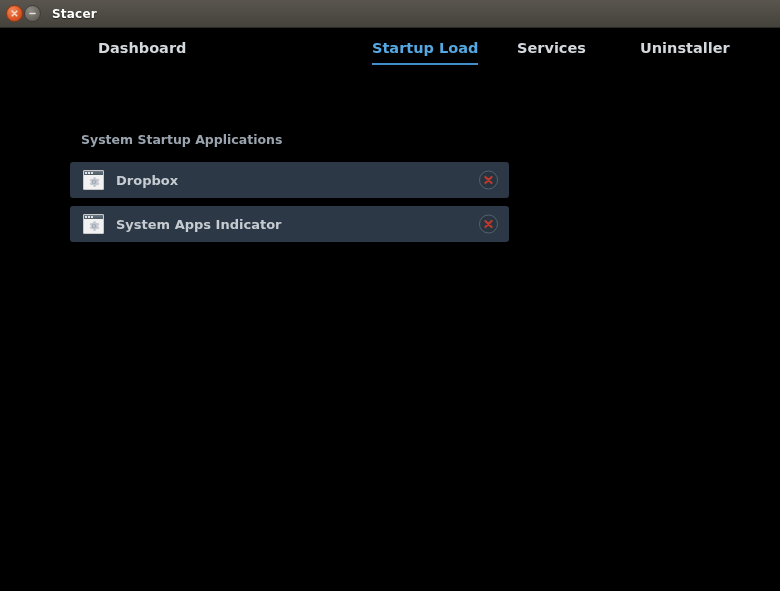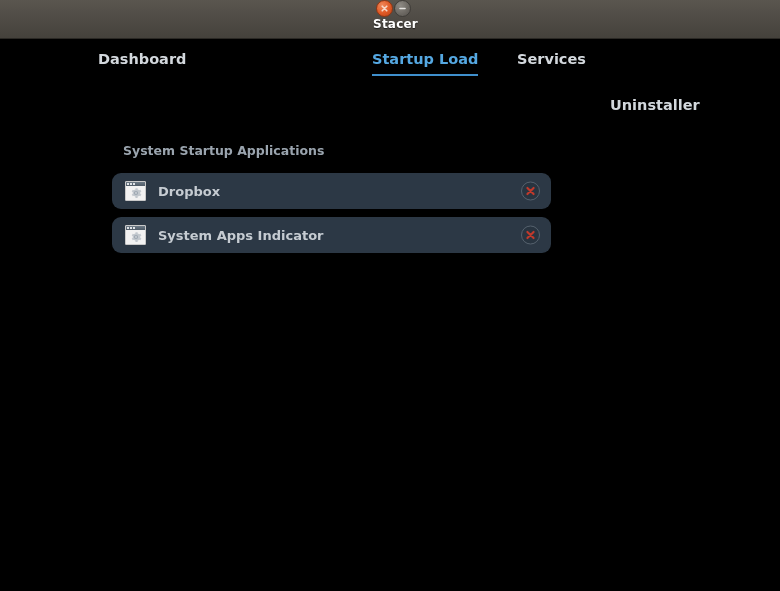--- a/index.html
+++ b/index.html
@@ -11,28 +11,27 @@
     width: 780px;
     height: 591px;
     overflow: hidden;
     font-family: "DejaVu Sans", sans-serif;
     -webkit-font-smoothing: antialiased;
   }
 
   
   .titlebar {
     position: relative;
-    height: 39px;
+    height: 28px;
     width: 780px;
     background: linear-gradient(to bottom, #5a564f 0%, #504c46 45%, #45423c 100%);
     border-bottom: 1px solid #2b2925;
     display: flex;
     align-items: center;
     box-sizing: border-box;
-    flex-direction: column;
   }
   .win-buttons {
     display: flex;
     align-items: center;
     gap: 1px;
     margin-left: 6px;
   }
   .win-btn {
     width: 17px;
     height: 17px;
@@ -91,38 +90,38 @@
     font-family: "DejaVu Sans", sans-serif;
   }
   .tab.active {
     color: #55a8e2;
     border-bottom: 2px solid #3f8fcc;
   }
 
   
   .content {
     position: relative;
-    padding-left: 112px;
+    padding-left: 70px;
     padding-top: 56px;
     box-sizing: border-box;
   }
   .section-title {
     color: #9aa4ae;
     font-size: 12.5px;
     margin: 0 0 15px 11px;
     font-family: "DejaVu Sans", sans-serif;
   }
   .list {
     width: 439px;
   }
   .row {
     position: relative;
     height: 36px;
     background: #2c3845;
-    border-radius: 9px;
+    border-radius: 3px;
     margin-bottom: 8px;
     display: flex;
     align-items: center;
     box-sizing: border-box;
     cursor: default;
   }
   .app-icon {
     width: 21px;
     height: 20px;
     margin-left: 13px;
@@ -196,21 +195,21 @@
   </div>
   <div class="title-text">Stacer</div>
 </div>
 
 <div class="app">
 
   <div class="tabbar">
     <div class="tab" style="left:98px;">Dashboard</div>
     <div class="tab active" style="left:372px;">Startup Load</div>
     <div class="tab" style="left:517px;">Services</div>
-    <div class="tab" style="left:610px;margin-top:46px;">Uninstaller</div>
+    <div class="tab" style="left:640px;">Uninstaller</div>
   </div>
 
   <div class="content">
 
     <div class="section-title">System Startup Applications</div>
 
     <div class="list">
 
       <div class="row">
         <div class="app-icon">

